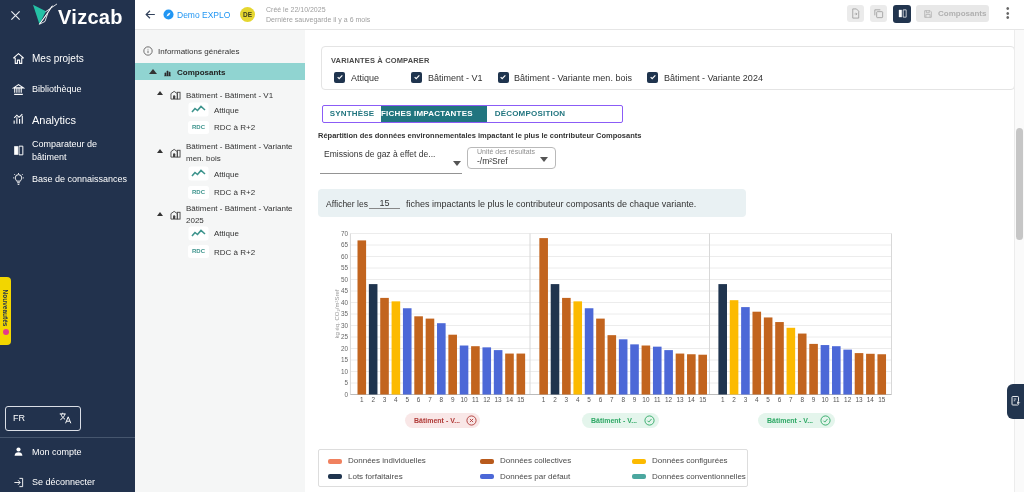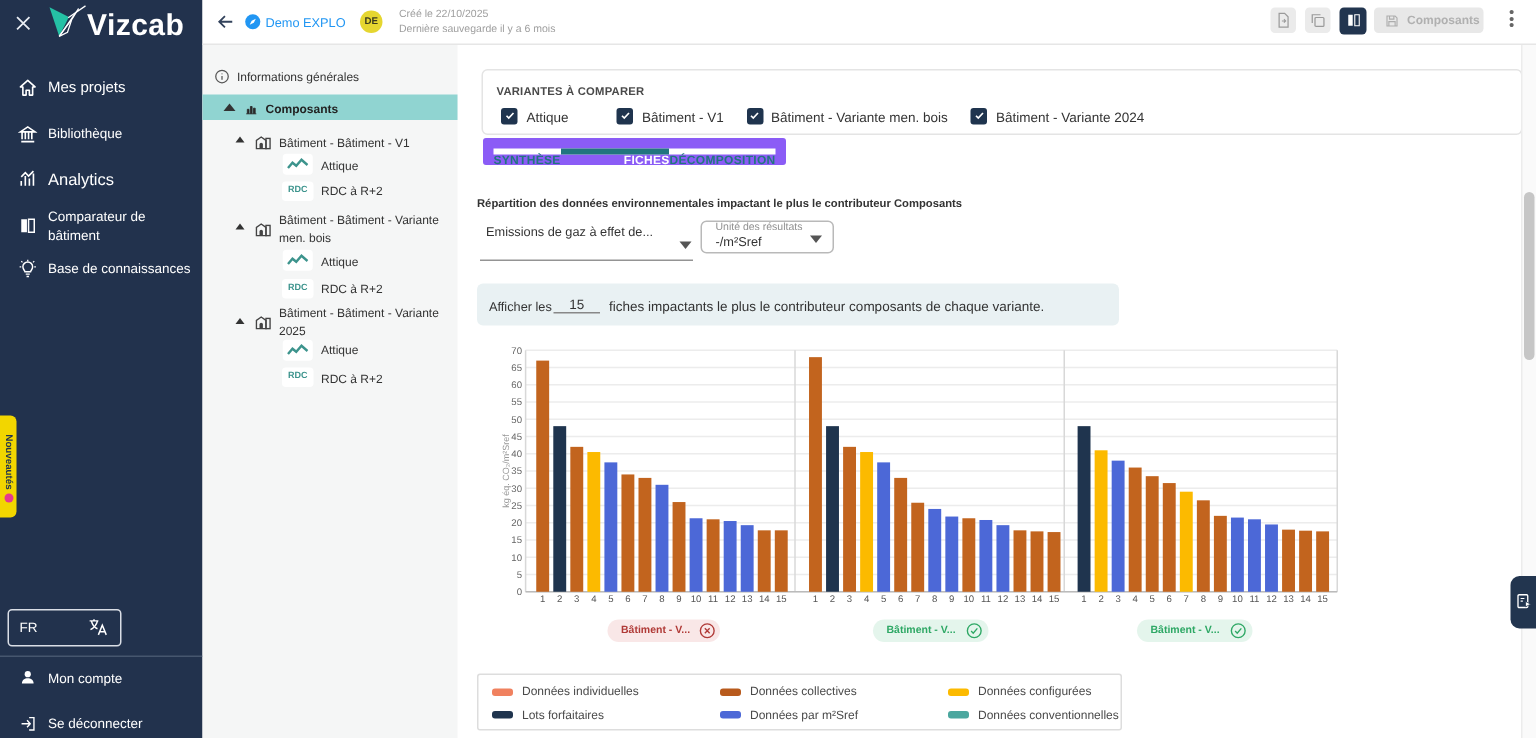--- a/index.html
+++ b/index.html
@@ -180,23 +180,23 @@
 <svg class="abs" style="left:499.0px;top:73.0px" width="8" height="8" viewBox="0 0 24 24">
     <path d="M5 12.5 l4.5 4.5 L19 7" fill="none" stroke="#fff" stroke-width="3.4"></path>
   </svg>
 <div class="abs" style="left:514px;top:72.5px;color:#333;font-size:9px">Bâtiment - Variante men. bois</div>
 <div class="abs" style="left:647px;top:71.5px;width:11px;height:11px;background:#1F344E;border-radius:2px"></div>
 <svg class="abs" style="left:648.5px;top:73.0px" width="8" height="8" viewBox="0 0 24 24">
     <path d="M5 12.5 l4.5 4.5 L19 7" fill="none" stroke="#fff" stroke-width="3.4"></path>
   </svg>
 <div class="abs" style="left:664px;top:72.5px;color:#333;font-size:9px">Bâtiment - Variante 2024</div>
 
-<div class="abs" style="left:322px;top:92px;width:202px;height:18px;border:7px solid #8b5cf6;border-radius:2px;display:flex">
+<div class="abs" style="left:322px;top:105px;width:301px;height:18px;border:1px solid #8b5cf6;border-radius:2px;display:flex">
   <div style="width:58px;text-align:center;color:#21757F;font-size:8px;font-weight:bold;letter-spacing:0.2px;line-height:16.5px">SYNTHÈSE</div>
-  <div style="width:106px;text-align:right;background:#21757F;color:#fff;font-size:8px;font-weight:bold;letter-spacing:0.2px;line-height:16.5px">FICHES IMPACTANTES</div>
+  <div style="width:106px;text-align:left;background:#21757F;color:#fff;font-size:8px;font-weight:bold;letter-spacing:0.2px;line-height:16.5px">FICHES IMPACTANTES</div>
   <div style="width:86px;text-align:center;color:#21757F;font-size:8px;font-weight:bold;letter-spacing:0.2px;line-height:16.5px">DÉCOMPOSITION</div>
 </div>
 
 <div class="abs" style="left:318px;top:131px;color:#333;font-size:7.5px;font-weight:bold">Répartition des données environnementales impactant le plus le contributeur Composants</div>
 
 <div class="abs" style="left:324px;top:149px;color:#333;font-size:8.5px">Emissions de gaz à effet de...</div>
 <div class="abs" style="left:453px;top:161px;width:0;height:0;border-left:4px solid transparent;border-right:4px solid transparent;border-top:5px solid #555"></div>
 <div class="abs" style="left:320px;top:173px;width:142px;height:1px;background:#949494"></div>
 
 <div class="abs" style="left:467px;top:147px;width:89px;height:22px;border:1px solid #B9B9B9;border-radius:4px"></div>
@@ -360,21 +360,21 @@
   </svg>
 
 <div class="abs" style="left:318px;top:449px;width:430px;height:38px;border:1px solid #DDD;border-radius:2px"></div>
 <div class="abs" style="left:328px;top:458.5px;width:14px;height:5px;background:#F0815F;border-radius:2px"></div>
 <div class="abs" style="left:348px;top:456.0px;color:#4A4A4A;font-size:8px">Données individuelles</div>
 <div class="abs" style="left:328px;top:474px;width:14px;height:5px;background:#1F344E;border-radius:2px"></div>
 <div class="abs" style="left:348px;top:471.5px;color:#4A4A4A;font-size:8px">Lots forfaitaires</div>
 <div class="abs" style="left:480px;top:458.5px;width:14px;height:5px;background:#B85A1C;border-radius:2px"></div>
 <div class="abs" style="left:500px;top:456.0px;color:#4A4A4A;font-size:8px">Données collectives</div>
 <div class="abs" style="left:480px;top:474px;width:14px;height:5px;background:#4C68D7;border-radius:2px"></div>
-<div class="abs" style="left:500px;top:471.5px;color:#4A4A4A;font-size:8px">Données par m²Sref</div>
+<div class="abs" style="left:500px;top:471.5px;color:#4A4A4A;font-size:8px">Données par défaut</div>
 <div class="abs" style="left:632px;top:458.5px;width:14px;height:5px;background:#FCBA00;border-radius:2px"></div>
 <div class="abs" style="left:652px;top:456.0px;color:#4A4A4A;font-size:8px">Données configurées</div>
 <div class="abs" style="left:632px;top:474px;width:14px;height:5px;background:#4BA79F;border-radius:2px"></div>
 <div class="abs" style="left:652px;top:471.5px;color:#4A4A4A;font-size:8px">Données conventionnelles</div>
 
 <div class="abs" style="left:1014px;top:30px;width:10px;height:462px;background:#FAFAFA;border-left:1px solid #ECECEC"></div>
 <div class="abs" style="left:1015.5px;top:128px;width:7px;height:112px;background:#C6C6C6;border-radius:4px"></div>
 
 <div class="abs" style="left:1007px;top:384px;width:17px;height:35px;background:#22354F;border-radius:6px 0 0 6px"></div>
 <svg class="abs" style="left:1010px;top:395px" width="12" height="12" viewBox="0 0 24 24">

